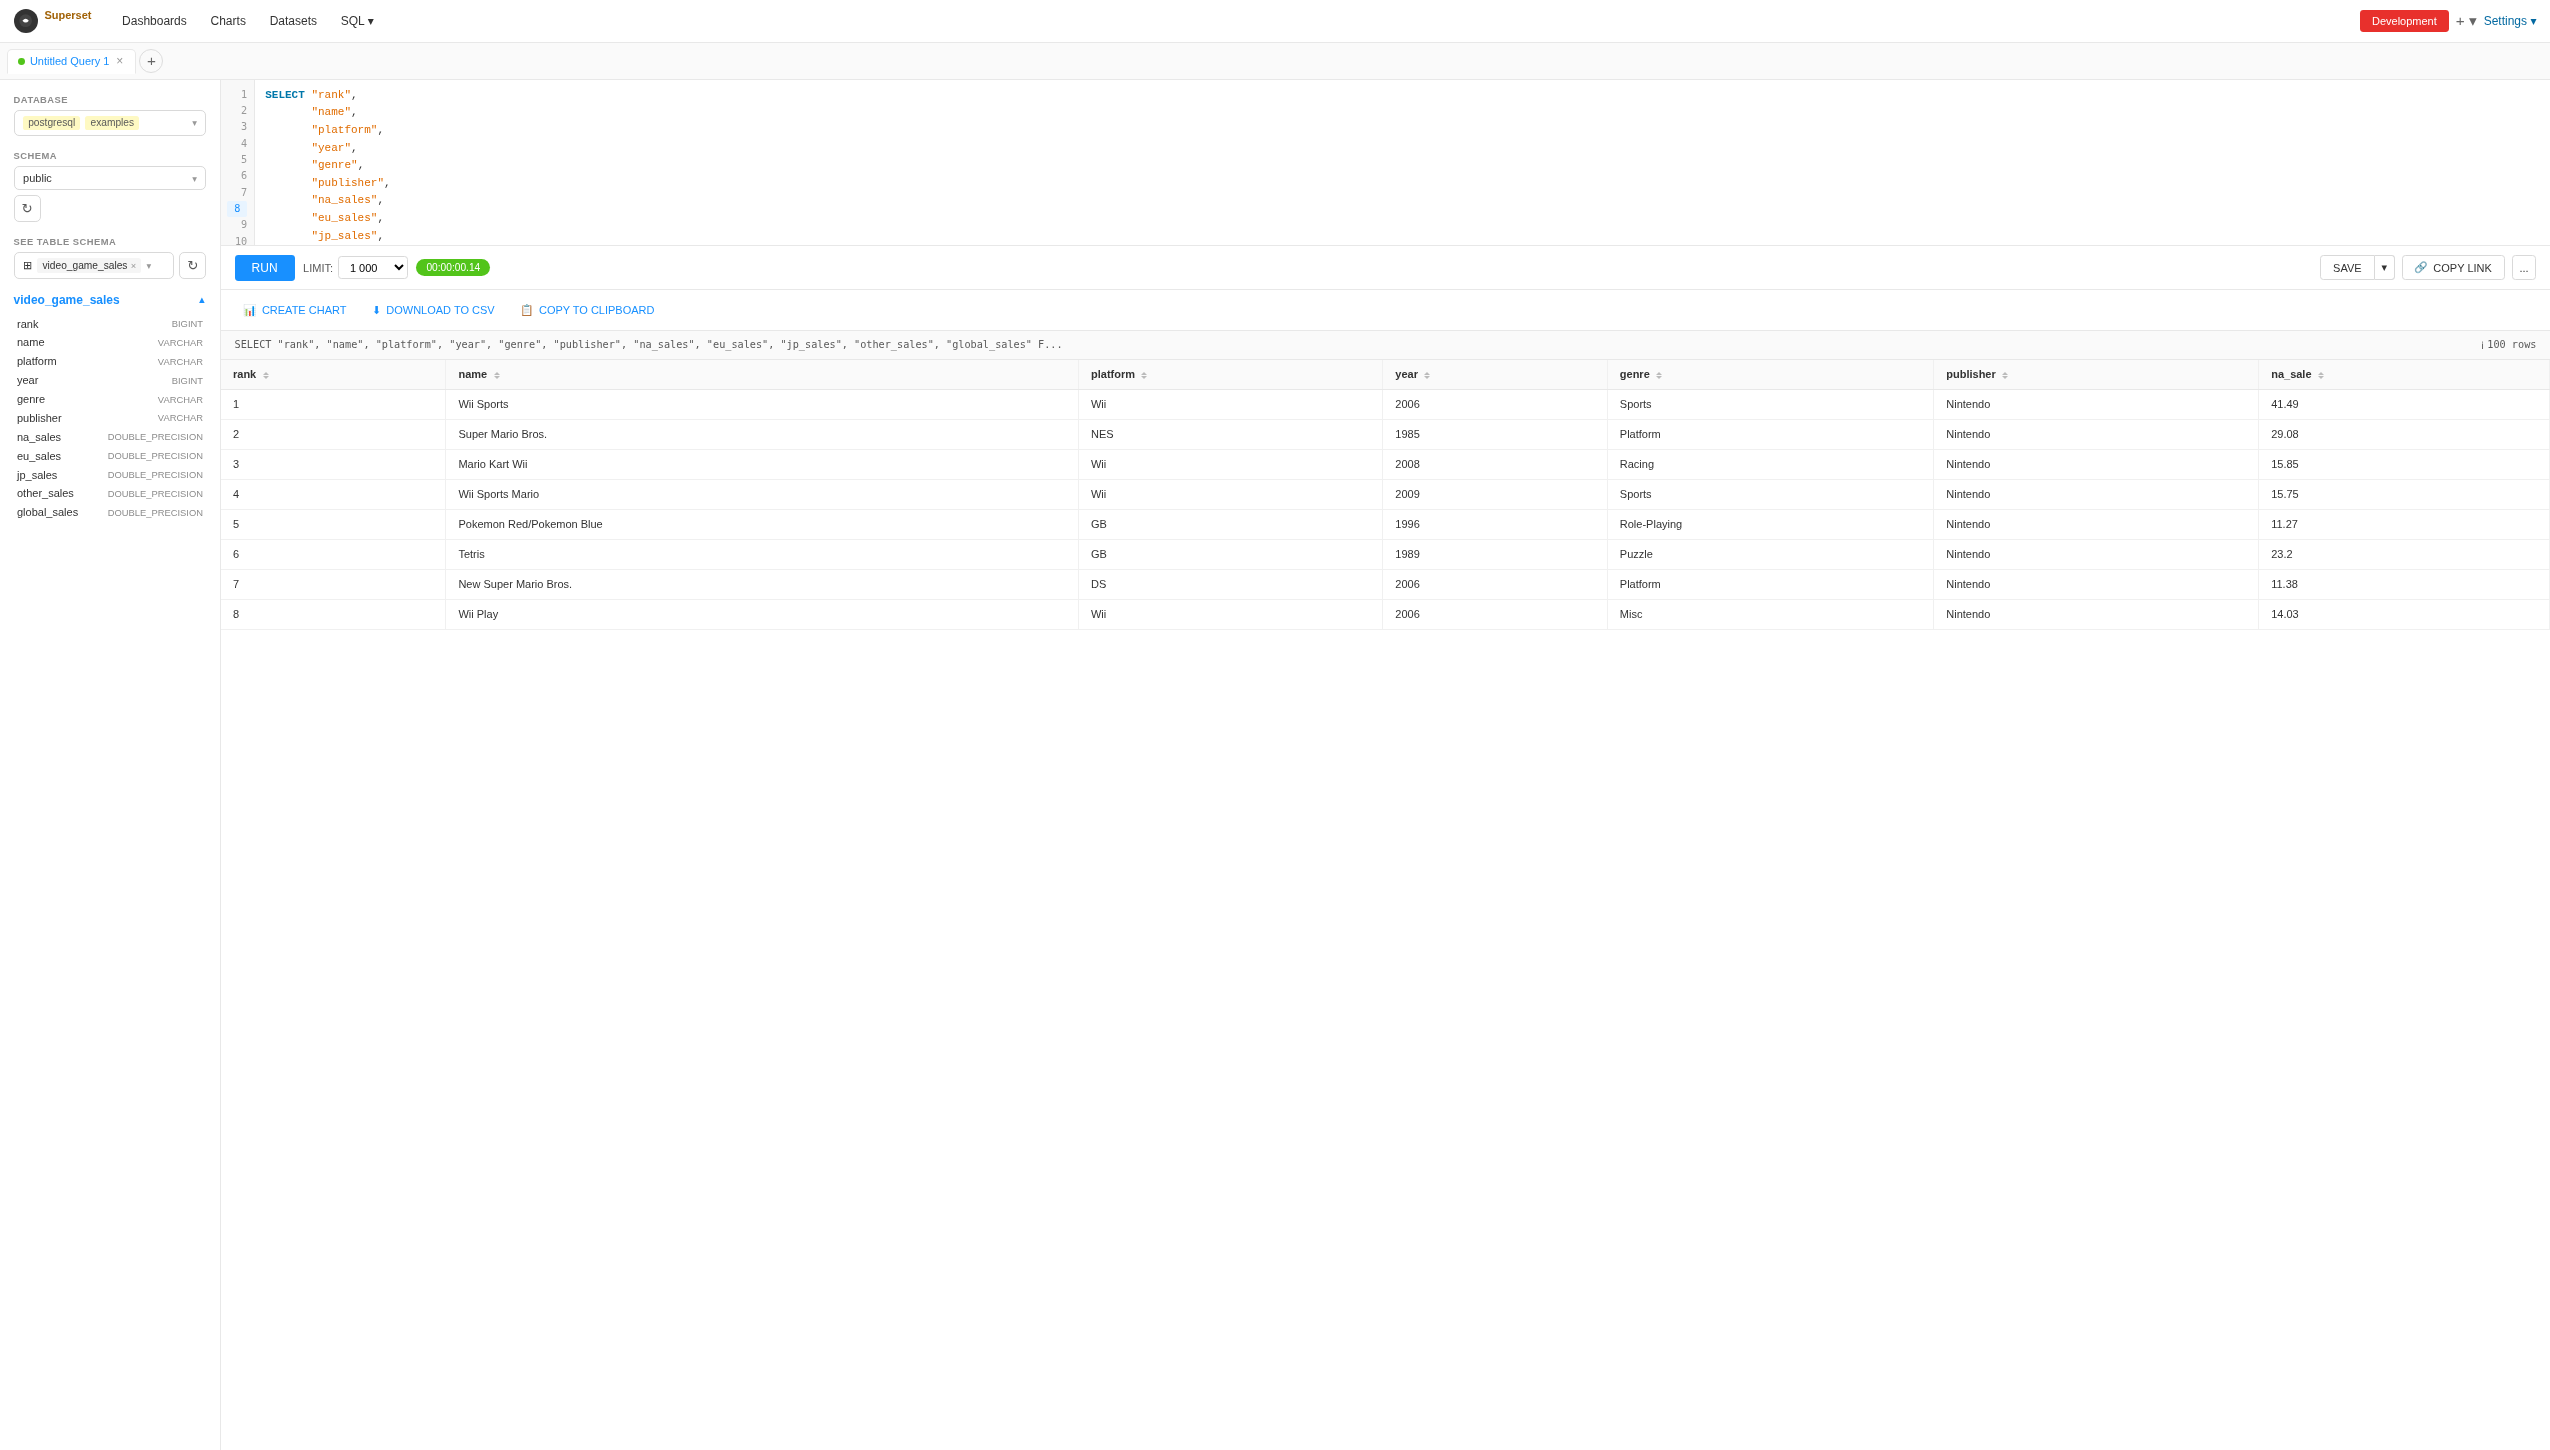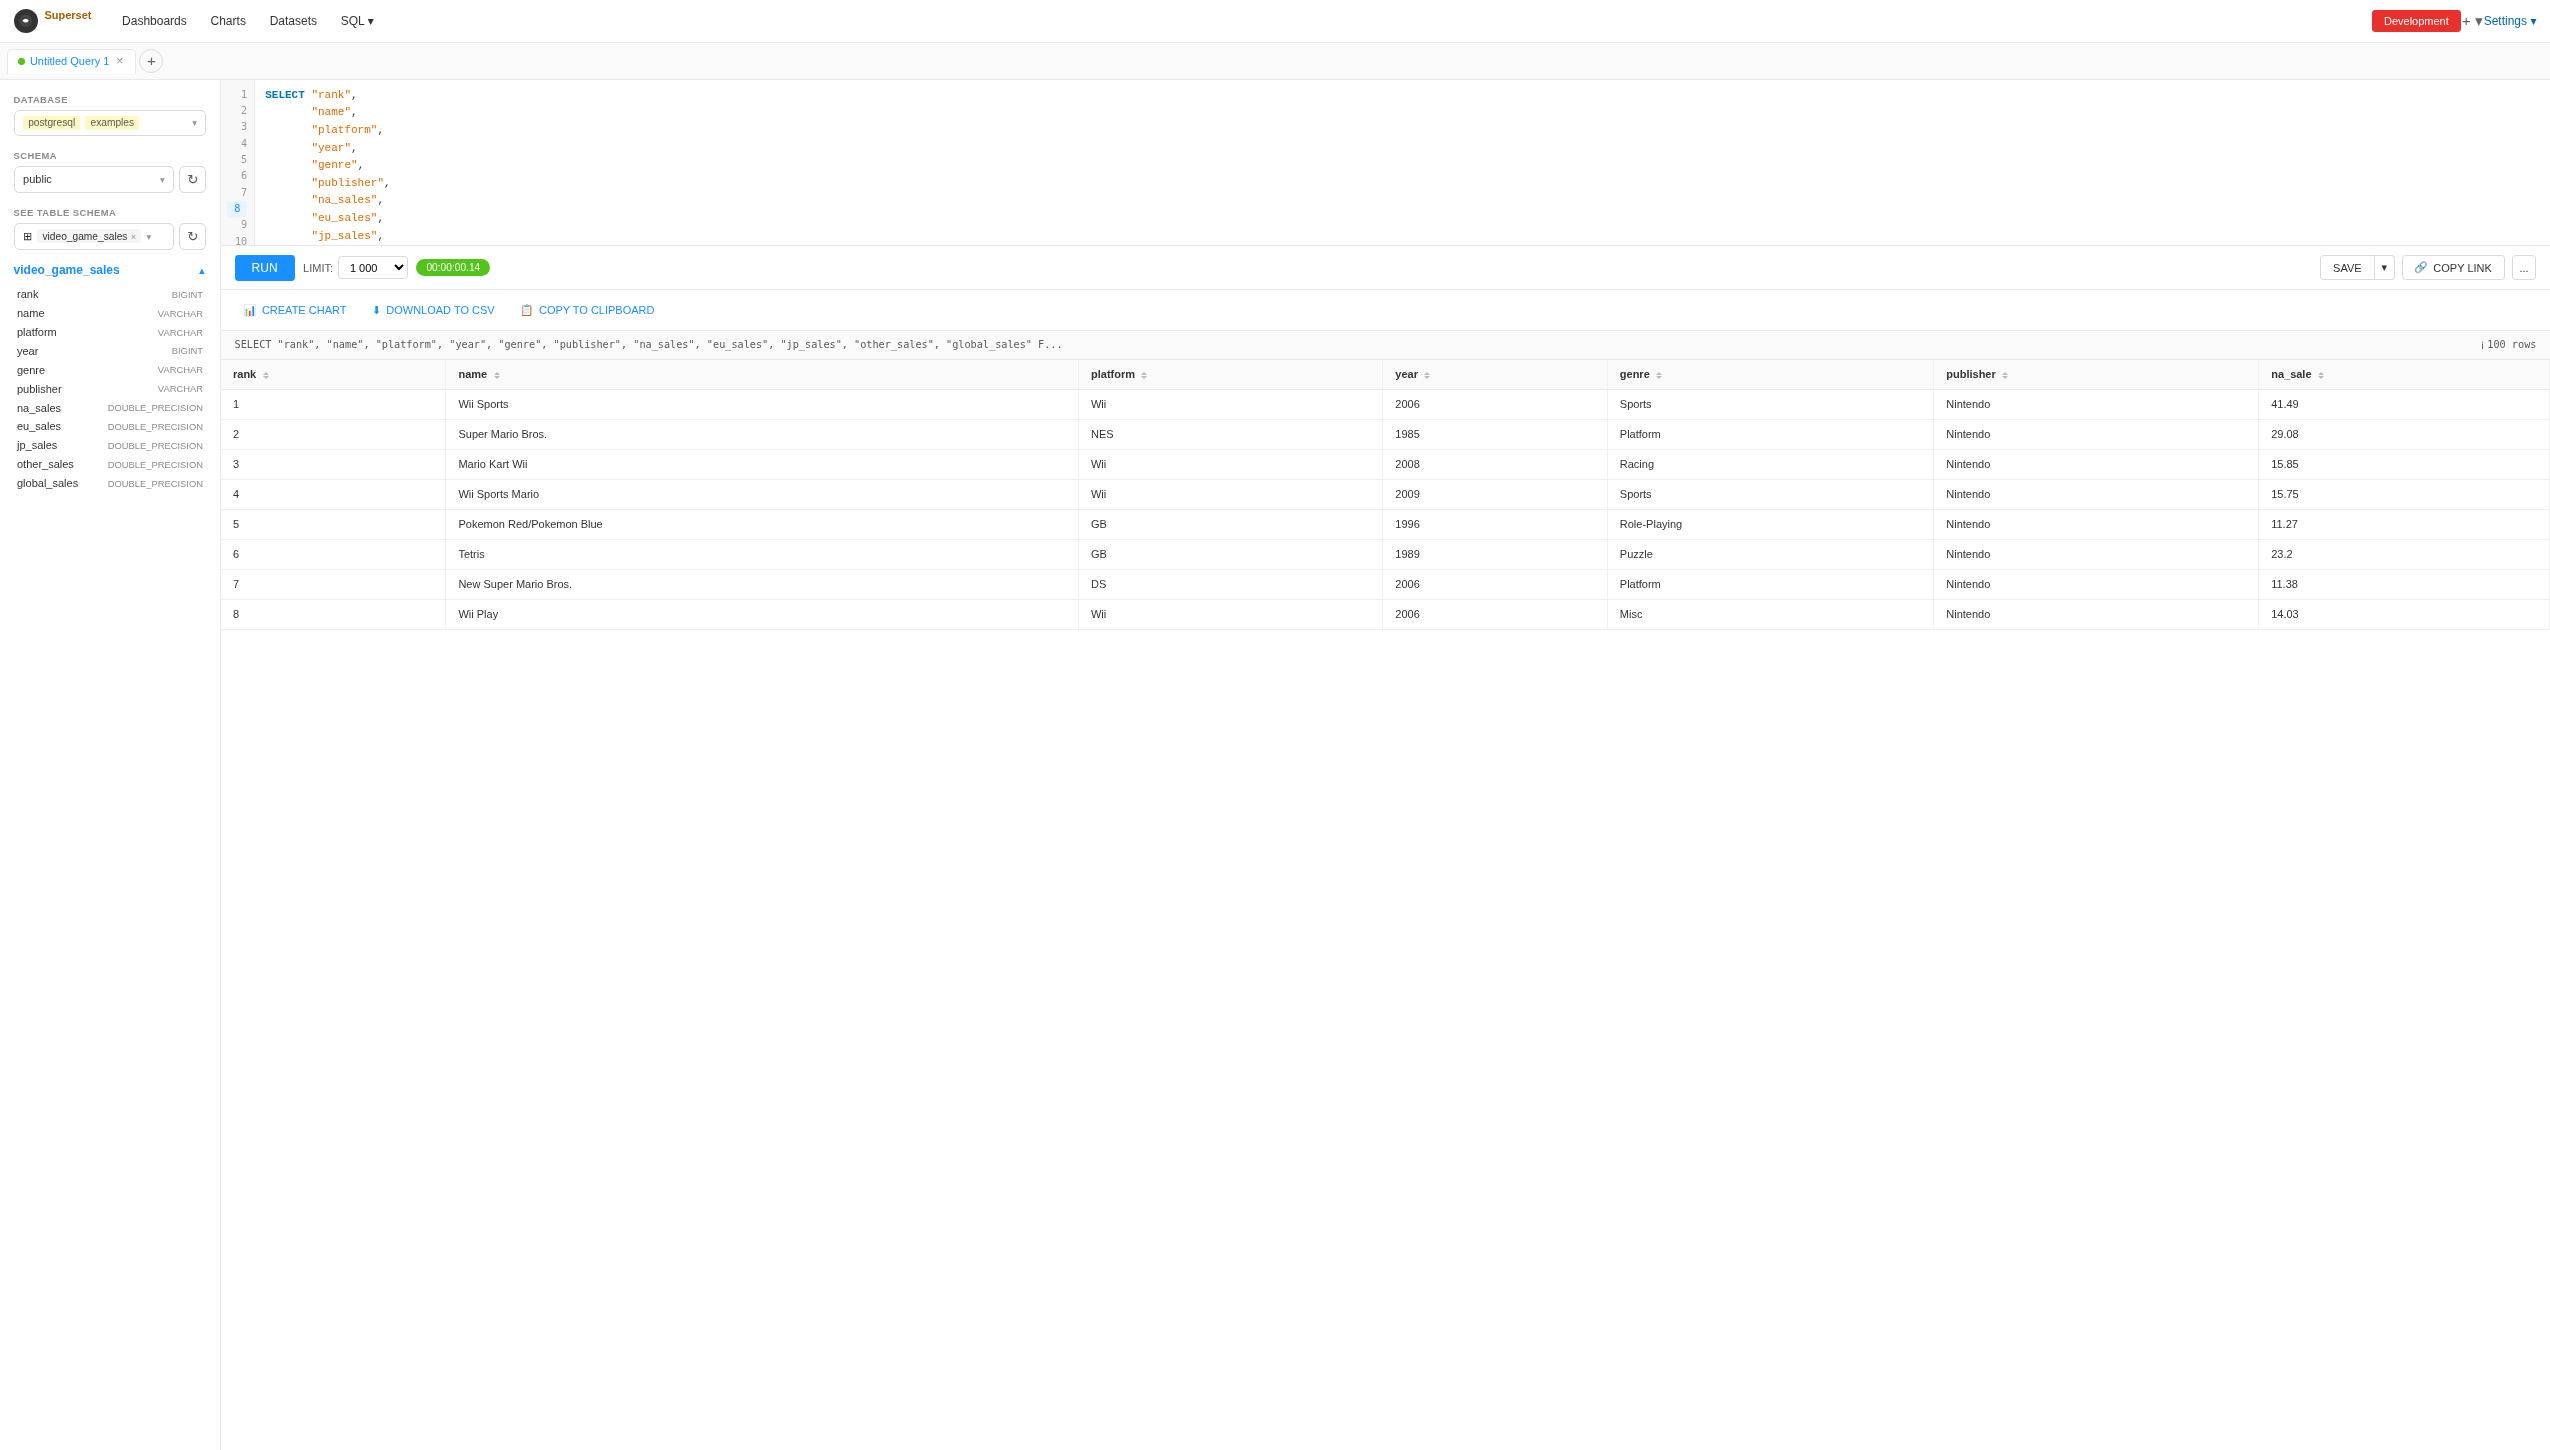--- a/index.html
+++ b/index.html
@@ -5,21 +5,21 @@
     * { box-sizing: border-box; margin: 0; padding: 0; }
     body { font-family: -apple-system, BlinkMacSystemFont, 'Segoe UI', sans-serif; font-size: 11px; background: #fff; color: #333; height: 100vh; overflow: hidden; }
 
     
     .top-nav { display: flex; align-items: center; height: 43px; border-bottom: 0.9px solid #e8e8e8; padding: 0 13.6px; gap: 20.4px; }
     .nav-logo { display: flex; gap: 6.8px; font-weight: 700; font-size: 11px; color: #a16207; }
     .logo-icon { width: 24px; height: 24px; background: #333; border-radius: 50%; display: flex; align-items: center; justify-content: center; }
     .logo-icon svg { width: 15.3px; height: 15.3px; }
     .nav-links { display: flex; align-items: center; gap: 3.4px; }
     .nav-link { padding: 5.1px 10.2px; border-radius: 3.4px; cursor: pointer; color: #333; font-size: 12px; }
-    .nav-right { margin-left: auto; display: flex; align-items: center; gap: 1px; }
+    .nav-right { margin-left: auto; display: flex; align-items: center; gap: 7px; }
     .btn-dev { background: #e8302c; color: #fff; border: none; border-radius: 3.4px; padding: 5.1px 12px; font-size: 11px; cursor: pointer; font-weight: 500; }
     .btn-plus { background: none; border: none; font-size: 15.3px; cursor: pointer; color: #666; display: flex; align-items: center; gap: 1.7px; }
     .btn-settings { background: none; border: none; font-size: 12px; cursor: pointer; color: #0369a1; display: flex; align-items: center; gap: 1.7px; }
 
     
     .tab-bar { display: flex; align-items: center; height: 37px; border-bottom: 0.9px solid #e8e8e8; padding: 0 6.8px; gap: 3.4px; background: #fafafa; }
     .tab { display: flex; align-items: center; gap: 5.1px; padding: 5.1px 10.2px; border-radius: 5.1px 5.1px 0 0; cursor: pointer; font-size: 11px; color: #1890ff; border: 0.9px solid #e8e8e8; background: #fff; border-bottom: 0.9px solid #fff; margin-bottom: -0.9px; }
     .tab .tab-dot { width: 6.8px; height: 6.8px; background: #52c41a; border-radius: 50%; }
     .tab-close { background: none; border: none; cursor: pointer; color: #999; font-size: 12px; line-height: 1; padding: 0 1.7px; }
     .tab-add { background: none; border: none; cursor: pointer; color: #666; font-size: 15.3px; width: 24px; height: 24px; border-radius: 50%; display: flex; align-items: center; justify-content: center; border: 1.7px solid #ddd; }
@@ -27,21 +27,21 @@
     
     .main { display: flex; height: calc(100vh - 80px); }
 
     
     .left-panel { width: 221px; min-width: 221px; border-right: 0.9px solid #e8e8e8; padding: 13.6px; overflow-y: auto; display: flex; flex-direction: column; gap: 13.6px; }
     .section-label { font-size: 9.4px; font-weight: 600; color: #8c8c8c; letter-spacing: 0.05em; text-transform: uppercase; margin-bottom: 5.1px; }
     .select-field { width: 100%; border: 0.9px solid #d9d9d9; border-radius: 5.1px; padding: 5.1px 8.5px; font-size: 11px; cursor: pointer; background: #fff; display: flex; align-items: center; justify-content: space-between; }
     .select-field .db-badges { display: flex; align-items: center; gap: 5.1px; }
     .db-badge { background: #fef9c3; border-radius: 2.6px; padding: 1.7px 5.1px; font-size: 10.2px; color: #595959; }
     .select-chevron { color: #999; font-size: 9.4px; }
-    .schema-row { display: flex; gap: 5.1px; }
+    .schema-row { display: flex; gap: 5.1px; flex-direction: column; }
     .schema-select { flex: 1; border: 0.9px solid #d9d9d9; border-radius: 5.1px; padding: 5.1px 8.5px; font-size: 11px; cursor: pointer; background: #fff; display: flex; align-items: center; justify-content: space-between; }
     .refresh-btn { width: 27px; height: 27px; border: 0.9px solid #d9d9d9; border-radius: 5.1px; cursor: pointer; background: #fff; display: flex; align-items: center; justify-content: center; color: #595959; }
     .table-select-row { display: flex; gap: 5.1px; }
     .table-select { flex: 1; border: 0.9px solid #d9d9d9; border-radius: 5.1px; padding: 5.1px 8.5px; font-size: 11px; cursor: pointer; background: #fff; display: flex; align-items: center; gap: 5.1px; }
     .table-tag { display: flex; align-items: center; gap: 3.4px; background: #f5f5f5; border-radius: 2.6px; padding: 1.7px 5.1px; font-size: 10.2px; }
     .table-tag-close { color: #999; cursor: pointer; font-size: 9.4px; }
     .table-icon { font-size: 11px; }
 
     
     .schema-section { border-top: none; }

